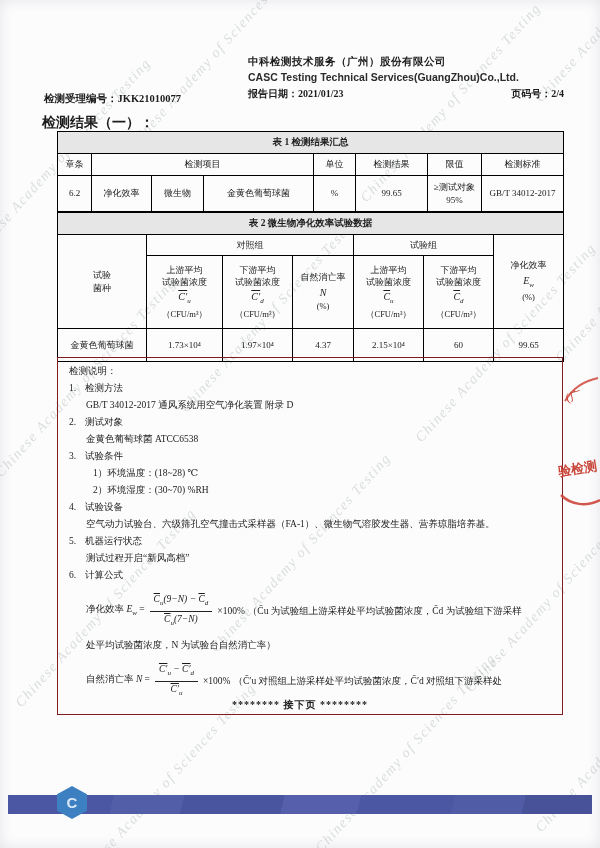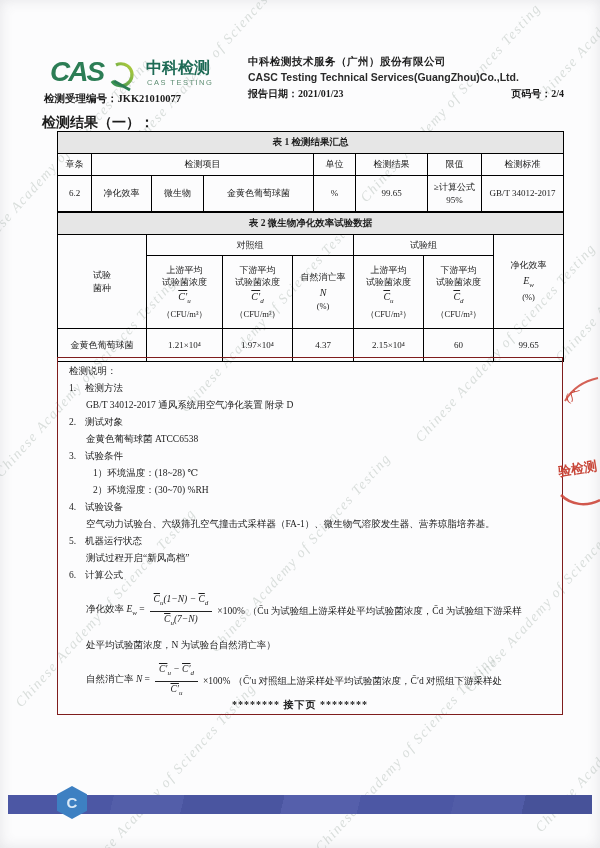--- a/index.html
+++ b/index.html
@@ -99,35 +99,20 @@
   <span class="wm">Chinese Academy of Sciences Testing</span>
   <span class="wm">Chinese Academy of Sciences Testing</span>
   <span class="wm">Chinese Academy of Sciences Testing</span>
   <span class="wm">Chinese Academy of Sciences Testing</span>
   <span class="wm">Chinese Academy of Sciences Testing</span>
   <span class="wm">Chinese Academy of Sciences Testing</span>
   <span class="wm">Chinese Academy of Sciences Testing</span>
   <span class="wm">Chinese Academy of Sciences Testing</span>
   <span class="wm">Chinese Academy of Sciences Testing</span>
 
-  <div class="logo-wrap">
-    <svg width="178" height="44" viewBox="0 0 178 44">
-      <defs>
-        <linearGradient id="lg" x1="0" y1="1" x2="1" y2="0">
-          <stop offset="0" stop-color="#2f8e55"></stop>
-            <stop offset="1" stop-color="#b7cf3a"></stop>
-        </linearGradient>
-      </defs>
-      <text x="0" y="33" font-size="28" font-weight="bold" font-family="Liberation Sans, sans-serif" font-style="italic" letter-spacing="-2" fill="#2c7d55">CAS</text>
-      <path d="M 66 17 a 11 11 0 1 1 -4 16" fill="none" stroke="url(#lg)" stroke-width="3.2"></path>
-      <path d="M 64 33 l 16 9" stroke="#2c7d55" stroke-width="3" fill="none"></path>
-      <text x="96" y="25" font-size="16" font-weight="bold" fill="#1d6a55">中科检测</text>
-      <text x="97" y="37" font-size="7.5" font-family="Liberation Sans, sans-serif" letter-spacing="1.5" fill="#5d8d72">CAS TESTING</text>
-    </svg>
-  </div>
 
   <div class="accept-line">
     <span>检测受理编号：</span><span>JKK21010077</span>
   </div>
 
   <div class="company-block">
     <div class="company-cn">中科检测技术服务（广州）股份有限公司</div>
     <div class="company-en">CASC Testing Technical Services(GuangZhou)Co.,Ltd.</div>
     <div class="meta-line">
       <span><span>报告日期：</span><span>2021/01/23</span></span>
@@ -161,21 +146,21 @@
       <td>检测标准</td>
     </tr>
     <tr class="drow">
       <td>6.2</td>
       <td>净化效率</td>
       <td>微生物</td>
       <td>金黄色葡萄球菌</td>
       <td>%</td>
       <td>99.65</td>
       <td>
-        <div>≥计算公式</div>
+        <div>≥测试对象</div>
             <div>95%</div>
       </td>
       <td>GB/T 34012-2017</td>
     </tr>
   </tbody>
     </table>
 
   <table class="doc-table" id="table2">
     <colgroup>
         <col style="width:89px">
@@ -237,21 +222,21 @@
       <td>
         <div class="hcell">
           <div><span>下游平均</span><br><span>试验菌浓度</span></div>
           <div class="sym"><span class="ol">C</span><sub>d</sub></div>
           <div class="ucell">（CFU/m³）</div>
         </div>
       </td>
     </tr>
     <tr style="height:33px">
       <td>金黄色葡萄球菌</td>
-      <td>1.21×10⁴</td>
+      <td>1.73×10⁴</td>
       <td>1.97×10⁴</td>
       <td>4.37</td>
       <td>2.15×10⁴</td>
       <td>60</td>
       <td>99.65</td>
     </tr>
   </tbody>
     </table>
 
   <div class="notes-box">
@@ -283,21 +268,21 @@
     </div>
     <div class="nline">测试过程开启“新风高档”</div>
 
     <div class="nitem">
       <span class="nno">6.</span><span>计算公式</span>
     </div>
 
     <div class="formula-row">
       <span><span>净化效率 </span><span class="fvar"><span>E</span><sub>w</sub></span> <span>=</span></span>
       <span class="frac">
-        <span class="num"><span class="ol">C</span><sub>u</sub><span>(1−N) − </span><span class="ol">C</span><sub>d</sub></span>
+        <span class="num"><span class="ol">C</span><sub>u</sub><span>(9−N) − </span><span class="ol">C</span><sub>d</sub></span>
         <span class="den"><span class="ol">C</span><sub>u</sub><span>(7−N)</span></span>
       </span>
       <span>×100%</span>
       <span class="fnote">（C̄u 为试验组上游采样处平均试验菌浓度，C̄d 为试验组下游采样</span>
     </div>
     <div class="formula-cont">处平均试验菌浓度，N 为试验台自然消亡率）</div>
 
     <div class="formula-row">
       <span><span>自然消亡率 </span><span class="fvar"><span>N</span><sub></sub></span> <span>=</span></span>
       <span class="frac">

